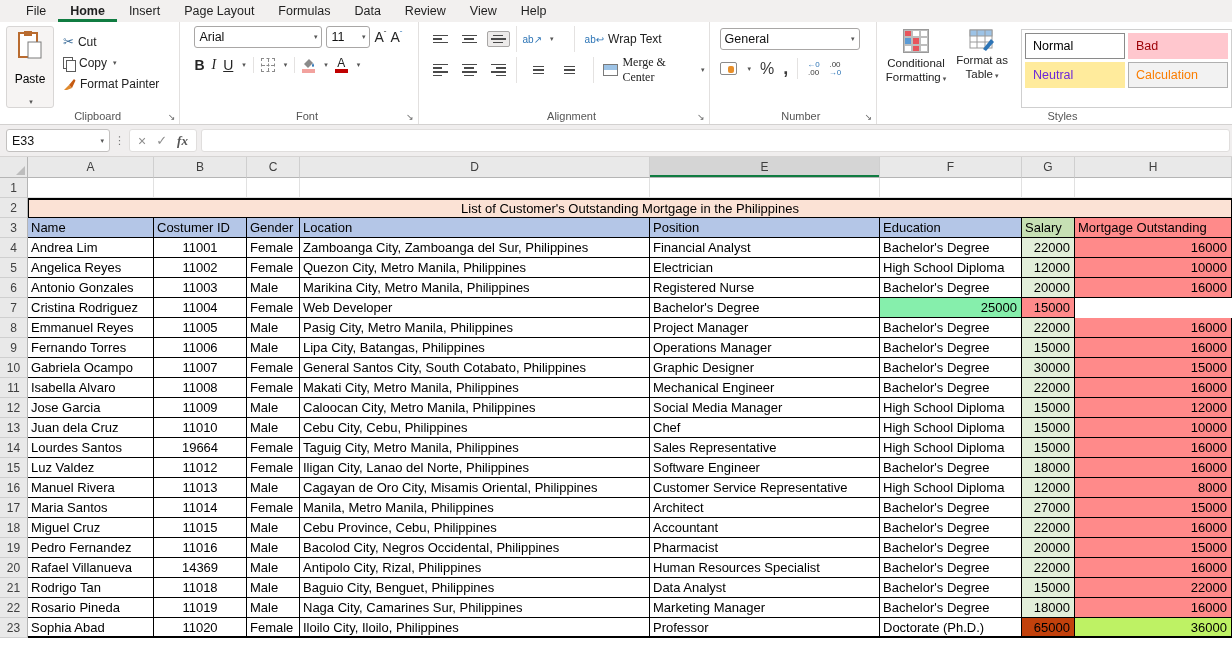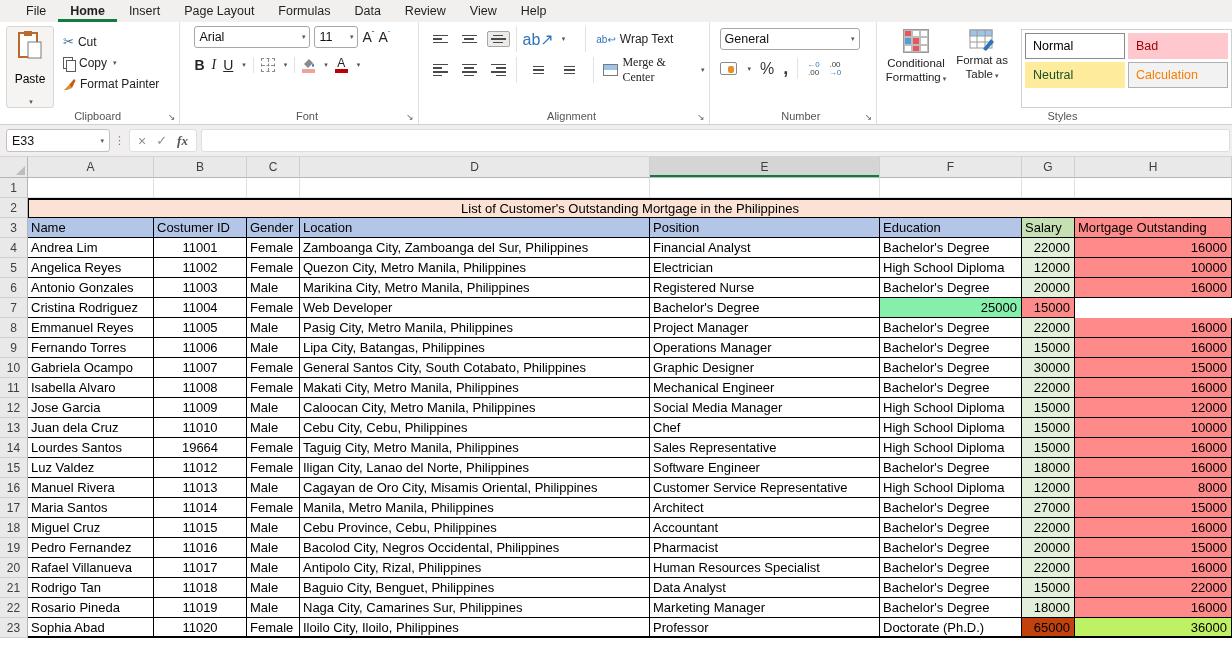--- a/index.html
+++ b/index.html
@@ -50,21 +50,21 @@
   
   .g-align { width:292px; padding-left:10px; }
   .alrow { display:flex; align-items:center; gap:6px; height:26px; }
   .lines { width:15px; display:flex; flex-direction:column; gap:2px; }
   .lines i { height:1.6px; background:#4a4a4a; display:block; }
   .l-l { align-items:flex-start; } .l-c { align-items:center; } .l-r { align-items:flex-end; }
   .lines i.w1 { width:100%; } .lines i.w2 { width:64%; }
   .selicon { border:1px solid #a8a6a5; background:#edebea; border-radius:2px; padding:3px; }
   .plainicon { padding:4px; }
   .albtn { display:flex; align-items:center; font-size:12px; color:#232323; gap:4px; }
-  .ori { font-size:16px; color:#2e75b6;text-align:right; }
+  .ori { font-size:10px; color:#2e75b6;text-align:right; }
   .ico-merge { width:16px; height:12px; border:1px solid #7a7a7a; background:linear-gradient(#9dc3e6 0 50%, #fff 50% 100%); display:inline-block; position:relative; }
   .ico-wrap { font-size:10px; color:#2e75b6; }
   
   .g-num { width:168px; padding-left:10px; }
   .numrow2 { display:flex; align-items:center; gap:9px; margin-top:8px; }
   .ico-acct { width:17px; height:13px; border:1px solid #8a8a8a; border-radius:2px; position:relative; font-size:7px; color:#555; }
   .ico-acct:after { content:""; position:absolute; right:2px; bottom:1px; width:6px; height:7px; background:#e88f2a; border-radius:2px; }
   .pct { font-size:16px; color:#3a3a3a; } .comma { font-size:18px; font-weight:bold; color:#3a3a3a; }
   .deci { font-size:8px; line-height:8px; color:#3a3a3a; text-align:center; }
   .deci .blue { color:#2e75b6; }
@@ -152,21 +152,21 @@
         </svg>
         <span>Format Painter</span>
       </div>
     </div>
     <span class="rgroup-label">Clipboard</span>
     <span class="launcher">↘</span>
   </div>
 
   <div class="rgroup g-font">
     <div class="fontrow1" style="padding-left:8px;">
-      <div class="selbox" style="width:116px;">
+      <div class="selbox" style="width:128px;">
         <span>Arial</span>
         <span class="chev">▾</span>
       </div>
       <div class="selbox" style="width:44px;">
         <span>11</span>
         <span class="chev">▾</span>
       </div>
       <span class="fbtn">A<sup style="font-size:8px;">ˆ</sup></span>
       <span class="fbtn">A<sup style="font-size:8px; color:#2e75b6;">ˇ</sup></span>
     </div>
@@ -328,21 +328,21 @@
           <line x1="16" y1="1" x2="16" y2="19" stroke="#9a9a9a"></line>
         <line x1="1" y1="13" x2="23" y2="13" stroke="#9a9a9a"></line>
         <path d="M14 20 L22 10 L25 13 L17 22 Z" fill="#2e75b6"></path>
       </svg>
       <span>Format as</span>
       <span><span>Table</span><span class="chev">▾</span></span>
     </div>
     <div class="gallery" id="style-gallery">
         <div class="chip" style="background: rgb(255, 255, 255); color: rgb(0, 0, 0); border: 1px solid rgb(138, 138, 138);">Normal</div>
         <div class="chip" style="background: rgb(255, 199, 206); color: rgb(156, 0, 6); border: 1px solid transparent;">Bad</div>
-        <div class="chip" style="background: rgb(255, 235, 156); color: #14532d; border: 1px solid transparent;">Neutral</div>
+        <div class="chip" style="background: rgb(255, 235, 156); color: #6d28d9; border: 1px solid transparent;">Neutral</div>
         <div class="chip" style="background: rgb(242, 242, 242); color: rgb(250, 125, 0); border: 1px solid rgb(176, 176, 176);">Calculation</div>
       </div>
     <span class="rgroup-label">Styles</span>
   </div>
 </div>
 
 <div class="fbar">
   <div class="namebox">
     <span>E33</span>
     <span class="chev">▾</span>
@@ -568,21 +568,21 @@
         <div class="cell ">Male</div>
         <div class="cell ">Bacolod City, Negros Occidental, Philippines</div>
         <div class="cell ">Pharmacist</div>
         <div class="cell ">Bachelor's Degree</div>
         <div class="cell al-r" style="background: rgb(226, 239, 218);">20000</div>
         <div class="cell al-r" style="background: rgb(255, 138, 138);">15000</div>
       </div>
       <div class="grow drow">
         <div class="rn">20</div>
         <div class="cell ">Rafael Villanueva</div>
-        <div class="cell al-c">11017</div>
+        <div class="cell al-c">14369</div>
         <div class="cell ">Male</div>
         <div class="cell ">Antipolo City, Rizal, Philippines</div>
         <div class="cell ">Human Resources Specialist</div>
         <div class="cell ">Bachelor's Degree</div>
         <div class="cell al-r" style="background: rgb(226, 239, 218);">22000</div>
         <div class="cell al-r" style="background: rgb(255, 138, 138);">16000</div>
       </div>
       <div class="grow drow">
         <div class="rn">21</div>
         <div class="cell ">Rodrigo Tan</div>

